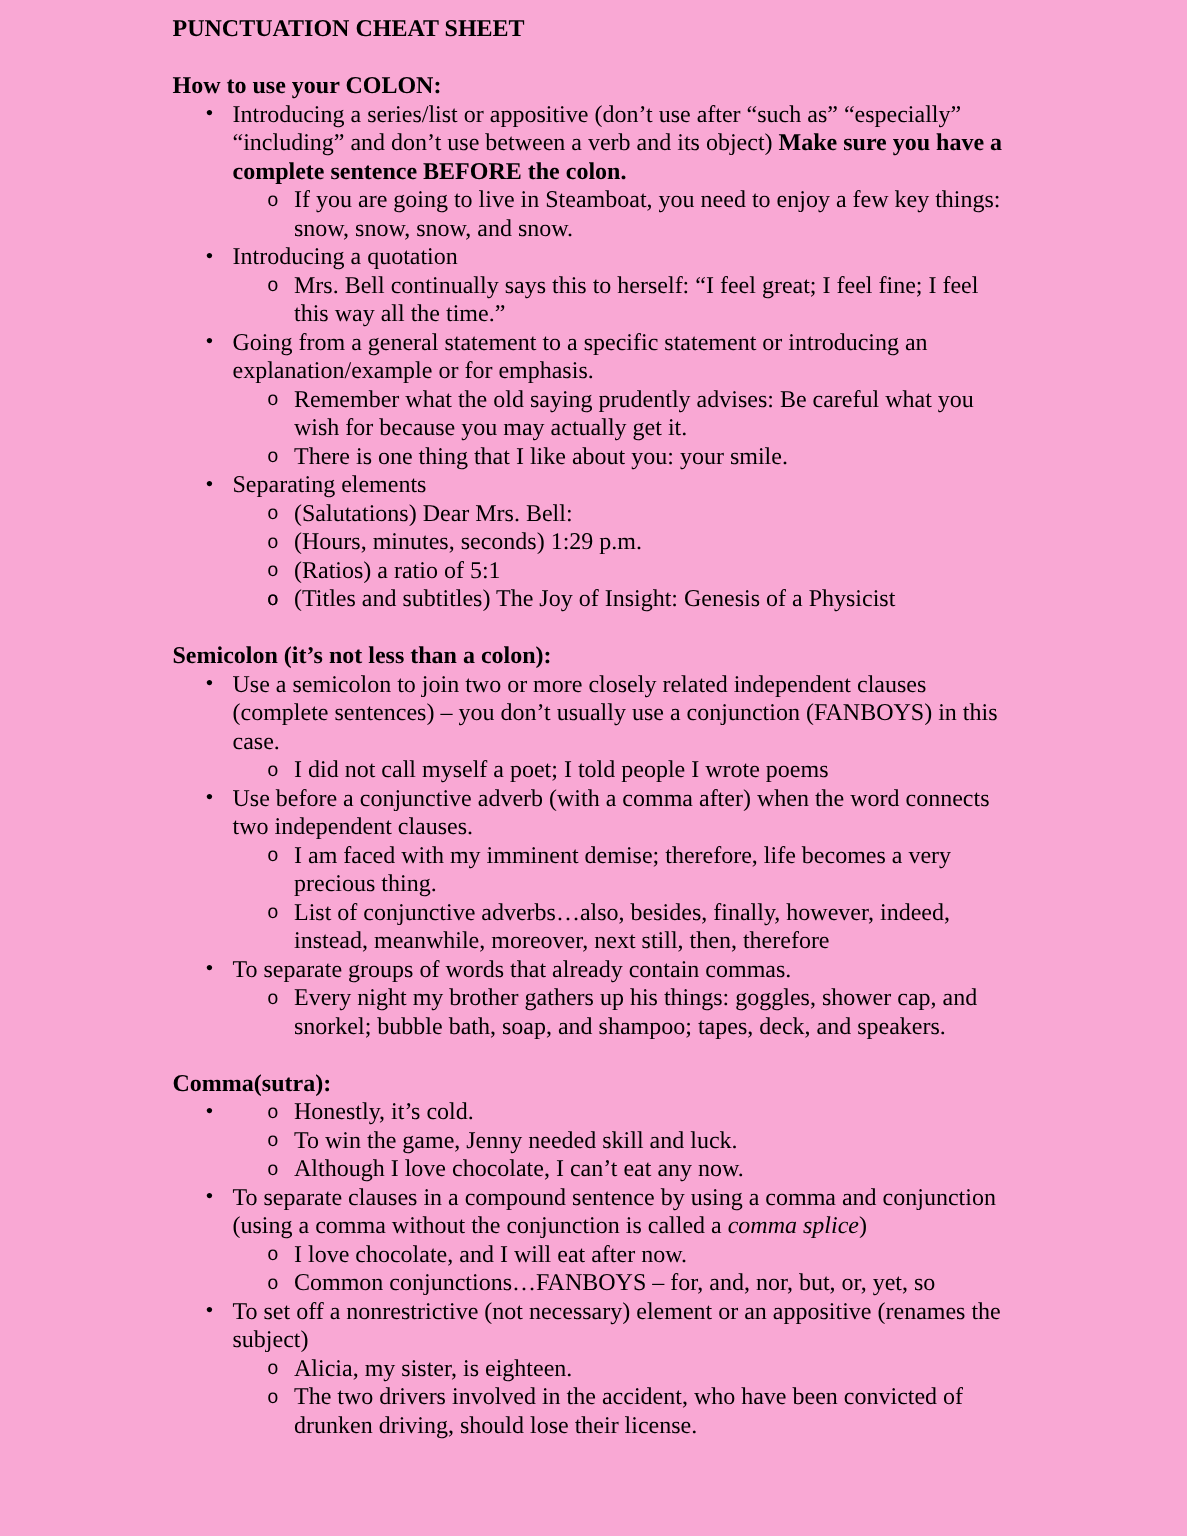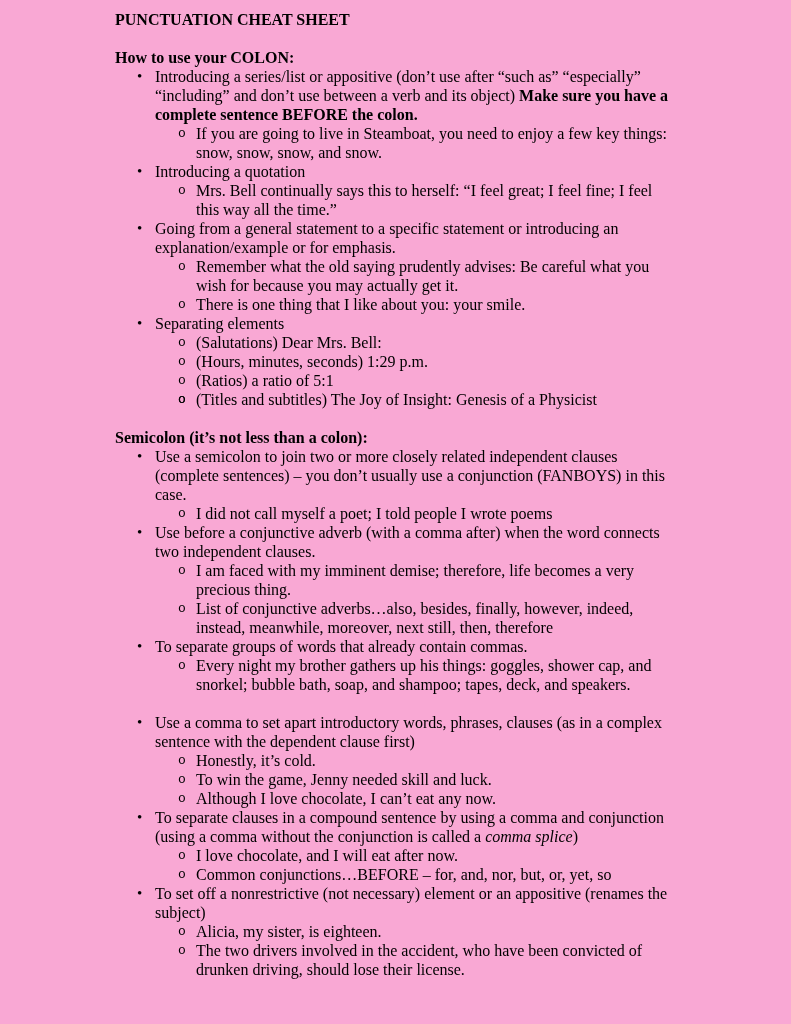--- a/index.html
+++ b/index.html
@@ -65,25 +65,26 @@
         <h2 class="section-heading">Semicolon (it’s not less than a colon):</h2>
         <div class="item level-1"><span class="marker marker-1">•</span><span class="item-text"><span class="run-plain">Use a semicolon to join two or more closely related independent clauses (complete sentences) – you don’t usually use a conjunction (FANBOYS) in this case.</span></span></div>
         <div class="item level-2"><span class="marker marker-2">o</span><span class="item-text"><span class="run-plain">I did not call myself a poet; I told people I wrote poems</span></span></div>
         <div class="item level-1"><span class="marker marker-1">•</span><span class="item-text"><span class="run-plain">Use before a conjunctive adverb (with a comma after) when the word connects two independent clauses.</span></span></div>
         <div class="item level-2"><span class="marker marker-2">o</span><span class="item-text"><span class="run-plain">I am faced with my imminent demise; therefore, life becomes a very precious thing.</span></span></div>
         <div class="item level-2"><span class="marker marker-2">o</span><span class="item-text"><span class="run-plain">List of conjunctive adverbs…also, besides, finally, however, indeed, instead, meanwhile, moreover, next still, then, therefore</span></span></div>
         <div class="item level-1"><span class="marker marker-1">•</span><span class="item-text"><span class="run-plain">To separate groups of words that already contain commas.</span></span></div>
         <div class="item level-2"><span class="marker marker-2">o</span><span class="item-text"><span class="run-plain">Every night my brother gathers up his things: goggles, shower cap, and snorkel; bubble bath, soap, and shampoo; tapes, deck, and speakers.</span></span></div>
       </section>
       <section class="section">
-        <div class="item level-1"><span class="marker marker-1">•</span><span class="item-text"><span class="run-plain">Use a comma to set apart introductory words, phrases, clauses (as in a complex sentence with the dependent clause first)</span></span></div>
+        <h2 class="section-heading">Comma(sutra):</h2>
+        <div class="item level-1"><span class="marker marker-1">•</span></div>
         <div class="item level-2"><span class="marker marker-2">o</span><span class="item-text"><span class="run-plain">Honestly, it’s cold.</span></span></div>
         <div class="item level-2"><span class="marker marker-2">o</span><span class="item-text"><span class="run-plain">To win the game, Jenny needed skill and luck.</span></span></div>
         <div class="item level-2"><span class="marker marker-2">o</span><span class="item-text"><span class="run-plain">Although I love chocolate, I can’t eat any now.</span></span></div>
         <div class="item level-1"><span class="marker marker-1">•</span><span class="item-text"><span class="run-plain">To separate clauses in a compound sentence by using a comma and conjunction (using a comma without the conjunction is called a </span><span class="run-italic">comma splice</span><span class="run-plain">)</span></span></div>
         <div class="item level-2"><span class="marker marker-2">o</span><span class="item-text"><span class="run-plain">I love chocolate, and I will eat after now.</span></span></div>
-        <div class="item level-2"><span class="marker marker-2">o</span><span class="item-text"><span class="run-plain">Common conjunctions…BEFORE – for, and, nor, but, or, yet, so</span></span></div>
+        <div class="item level-2"><span class="marker marker-2">o</span><span class="item-text"><span class="run-plain">Common conjunctions…FANBOYS – for, and, nor, but, or, yet, so</span></span></div>
         <div class="item level-1"><span class="marker marker-1">•</span><span class="item-text"><span class="run-plain">To set off a nonrestrictive (not necessary) element or an appositive (renames the subject)</span></span></div>
         <div class="item level-2"><span class="marker marker-2">o</span><span class="item-text"><span class="run-plain">Alicia, my sister, is eighteen.</span></span></div>
         <div class="item level-2"><span class="marker marker-2">o</span><span class="item-text"><span class="run-plain">The two drivers involved in the accident, who have been convicted of drunken driving, should lose their license.</span></span></div>
       </section>
     </div>
 </div>
 
 </body></html>

